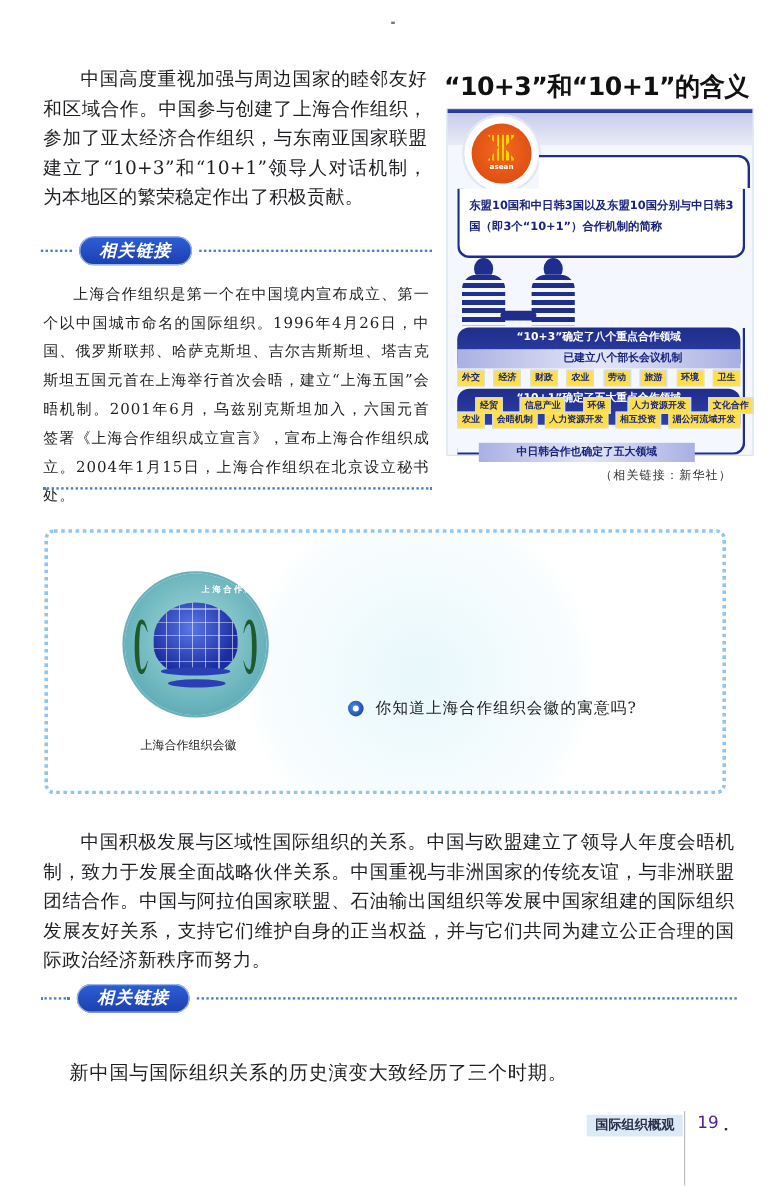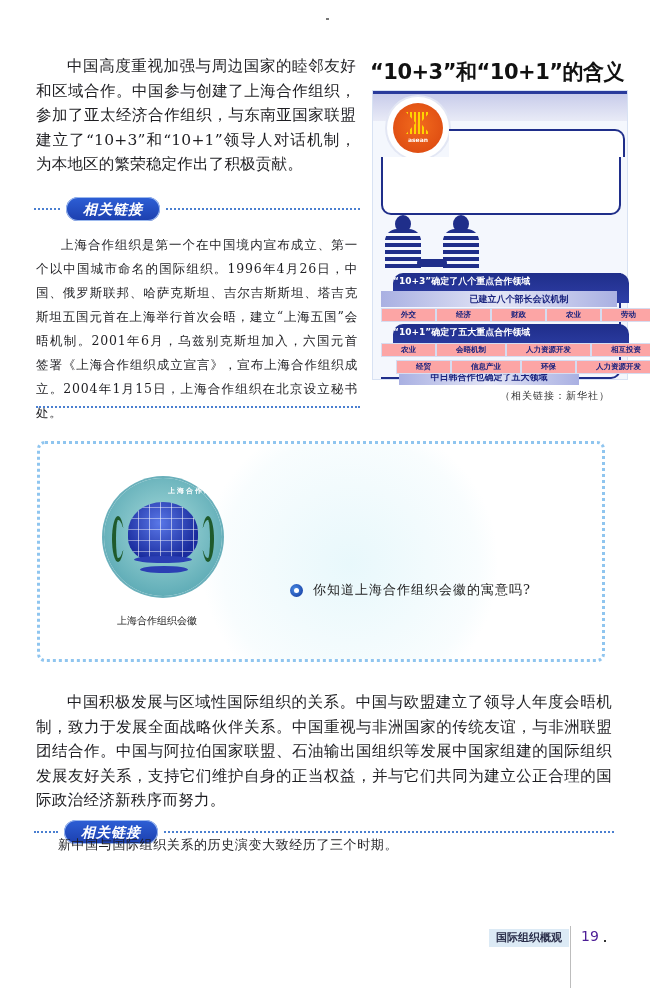--- a/index.html
+++ b/index.html
@@ -39,24 +39,24 @@
   .person.l { left: 4px; }
   .person.r { left: 62px; }
   .head { position: absolute; width: 16px; height: 18px; border-radius: 50%; background: #1f2e8a; }
   .head.l { left: 14px; top: 0; }
   .head.r { left: 72px; top: 0; }
   .hands { position: absolute; left: 36px; top: 44px; width: 30px; height: 8px; border-radius: 4px; background: #1f2e8a; }
   .trend-text { position: absolute; left: 110px; top: 128px; width: 144px; height: 48px; font-family: "DejaVu Sans", sans-serif; font-weight: bold; font-size: 7.5px; line-height: 12px; color: #1a237e; background: linear-gradient(90deg, #ffffff, #c9ccec); padding-left: 2px; }
   .trend-text span.first { padding-left: 32px; }
 
   .field-box { position: absolute; left: 8px; top: 182px; width: 240px; height: 106px; border-right: 2px solid #1f2e8a; border-bottom: 2px solid #1f2e8a; border-radius: 0 0 10px 0; }
-  .bar-dark { position: absolute; left: 12px; height: 30px; background: linear-gradient(#1f2e8a, #2f3fa8); border-radius: 10px 10px 0 0; color: #fff; font-family: "DejaVu Sans", sans-serif; font-weight: bold; font-size: 9px; line-height: 17px; text-align: left; width: 236px; }
+  .bar-dark { position: absolute; left: 0; height: 30px; background: linear-gradient(#1f2e8a, #2f3fa8); border-radius: 10px 10px 0 0; color: #fff; font-family: "DejaVu Sans", sans-serif; font-weight: bold; font-size: 9px; line-height: 17px; text-align: center; width: 236px; }
   .bar-light { position: absolute; height: 16px; background: linear-gradient(90deg, #a9b0e2, #e4e6f6, #a9b0e2); color: #1a237e; font-family: "DejaVu Sans", sans-serif; font-weight: bold; font-size: 9px; line-height: 16px; text-align: center; }
   .chips { position: absolute; left: 0; display: flex; justify-content: space-between; font-family: "DejaVu Sans", sans-serif; font-weight: bold; font-size: 7.5px; color: #1a237e; }
-  .chips span { border: 1px solid #d6dcf0; background: #fca5a5; padding: 1px 19px; white-space: nowrap; }
+  .chips span { border: 1px solid #d6dcf0; background: #fde047; padding: 1px 3px; white-space: nowrap; }
 
   .source { position: absolute; left: 500px; top: 389px; font-size: 10px; letter-spacing: 1px; color: #333; }
 
   
   .sco-panel { position: absolute; left: 37px; top: 441px; width: 568px; height: 221px; border: 3px dotted #8fc5ef; border-radius: 8px; background: #fff; overflow: hidden; }
   .sco-watermark { position: absolute; left: 160px; top: -30px; width: 300px; height: 300px; border-radius: 50%; background: radial-gradient(circle, rgba(190,235,245,0.35), rgba(210,240,248,0.15) 60%, transparent 70%); }
   .sco-emblem { position: absolute; left: 64px; top: 34px; width: 118px; height: 118px; border-radius: 50%; background: radial-gradient(circle at 50% 45%, #a9dcdc, #5aa9b4 80%, #4a94a3); box-shadow: 0 0 0 2px #6ab0bb; }
   .sco-globe { position: absolute; left: 24px; top: 24px; width: 70px; height: 60px; border-radius: 50% 50% 40% 40%; background: radial-gradient(circle at 45% 35%, #5a78e8, #1a2c9e 70%); overflow: hidden; }
   .sco-globe .grid { position: absolute; inset: 0; background: repeating-linear-gradient(90deg, transparent 0 10px, rgba(255,255,255,0.55) 10px 11px), repeating-linear-gradient(0deg, transparent 0 10px, rgba(255,255,255,0.45) 10px 11px); }
   .sco-wave { position: absolute; left: 30px; height: 7px; border-radius: 50%; background: #2b3fb4; }
@@ -67,21 +67,21 @@
   .sco-caption { position: absolute; left: 77px; top: 170px; font-family: "DejaVu Sans", sans-serif; font-size: 10px; color: #222; }
   .sco-question { position: absolute; left: 250px; top: 137px; display: flex; align-items: center; }
   .q-icon { width: 13px; height: 13px; border-radius: 50%; background: radial-gradient(circle at 40% 40%, #4c8fe8, #0b2f96); position: relative; margin-right: 10px; }
   .q-icon::after { content: ""; position: absolute; left: 4px; top: 4px; width: 5px; height: 5px; border-radius: 50%; background: #fff; }
   .q-text { font-size: 13px; letter-spacing: 1px; color: #222; }
 
   
   .main-para { position: absolute; left: 36px; top: 690px; width: 576px; font-size: 15.5px; line-height: 24.5px; letter-spacing: 0.3px; text-align: justify; }
   .main-para p { text-indent: 2em; }
 
-  .hist { position: absolute; left: 58px; top: 833px; width: 556px; font-size: 13px; line-height: 24px; letter-spacing: 0.6px; }
+  .hist { position: absolute; left: 58px; top: 882px; width: 556px; font-size: 16px; line-height: 24px; letter-spacing: 0.6px; }
 
   
   .footer-tab { position: absolute; left: 489px; top: 929px; width: 80px; height: 18px; background: #dceaf5; font-family: "DejaVu Sans", sans-serif; font-size: 11px; font-weight: bold; color: #2a2e4a; line-height: 18px; text-align: center; }
   .footer-rule { position: absolute; left: 570px; top: 926px; width: 1px; height: 62px; background: #bdbdbd; }
   .page-num { position: absolute; left: 581px; top: 928px; font-family: "DejaVu Sans", sans-serif; font-size: 14px; color: #4c1d95; }
   .page-dot { position: absolute; left: 604px; top: 940px; width: 2px; height: 2px; background: #333; }
 </style>
 </head>
 <body>
 
@@ -105,20 +105,21 @@
   <div class="info-title">“10+3”和“10+1”的含义</div>
   <div class="info-body">
     <div class="info-topband"></div>
     <div class="asean-ring"></div>
     <div class="asean-logo">
       <div class="stalks"></div>
       <div class="word">asean</div>
     </div>
     <div class="def-box">
       <div class="arc"></div>
+      <div class="def-text">东盟10国和中日韩3国以及东盟10国分别与中日韩3国（即3个“10+1”）合作机制的简称</div>
     </div>
 
     <div class="handshake">
       <div class="head l"></div>
       <div class="head r"></div>
       <div class="person l"></div>
       <div class="person r"></div>
       <div class="hands"></div>
     </div>
 
@@ -140,21 +141,21 @@
         <span>农业</span>
         <span>会晤机制</span>
         <span>人力资源开发</span>
         <span>相互投资</span>
         <span>湄公河流域开发</span>
       </div>
     </div>
     <div class="bar-light" style="left:26px; top:278px; width:180px; position:absolute;">中日韩合作也确定了五大领域</div>
   </div>
 </div>
-<div class="chips" style="position:absolute; left:396px; top:360px; width:210px;">
+<div class="chips" style="position:absolute; left:396px; top:331px; width:232px;">
   <span>经贸</span>
   <span>信息产业</span>
   <span>环保</span>
   <span>人力资源开发</span>
   <span>文化合作</span>
 </div>
 <div class="source">（相关链接：新华社）</div>
 
 <div class="sco-panel">
   <div class="sco-watermark"></div>

